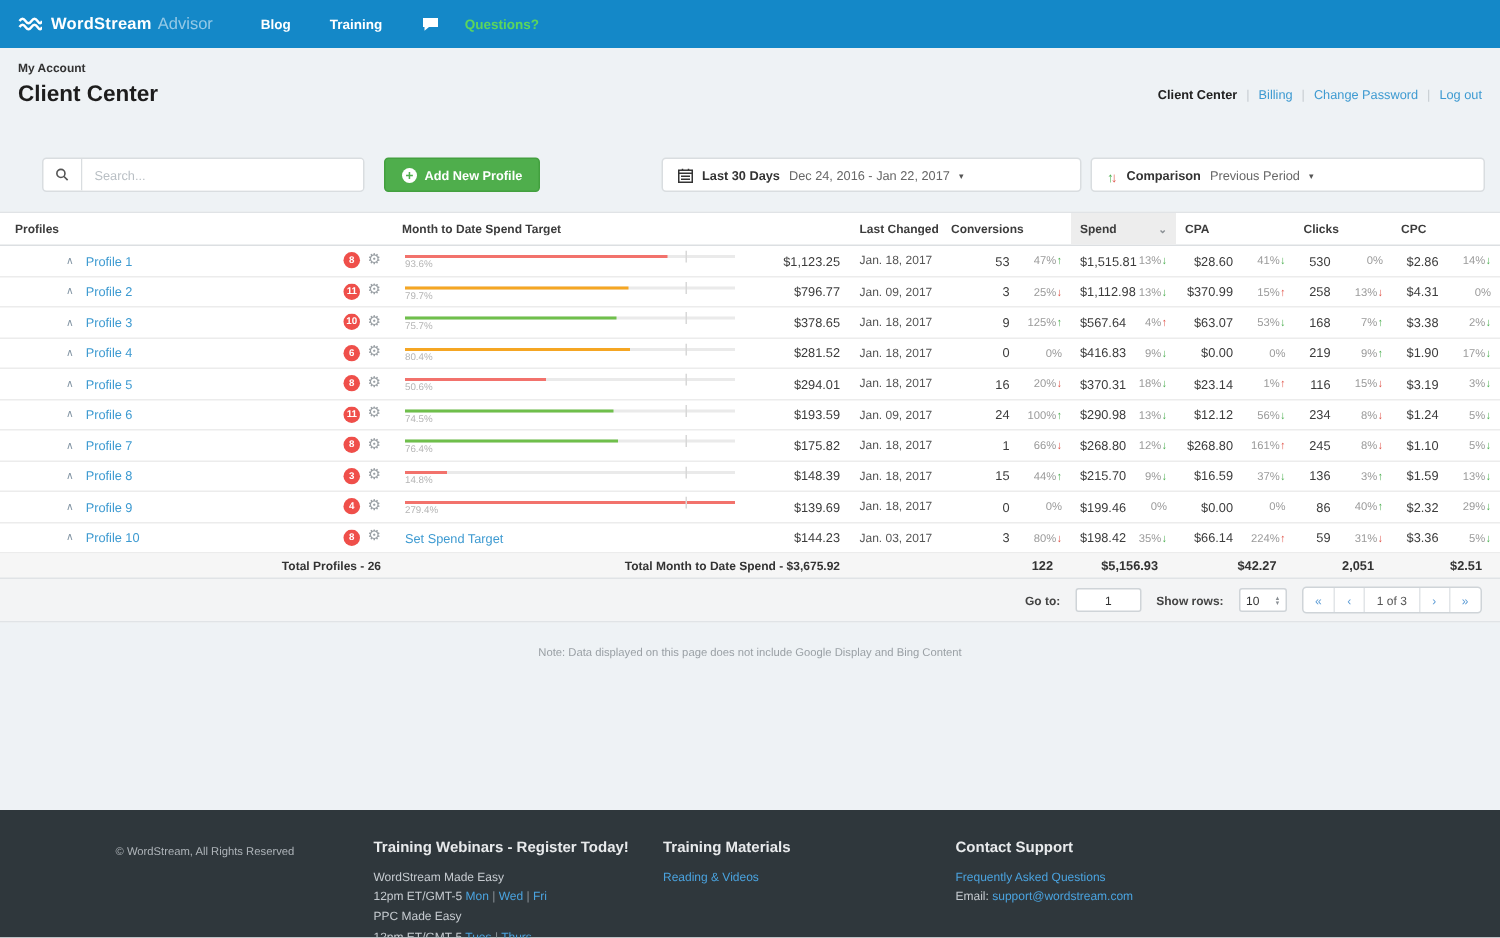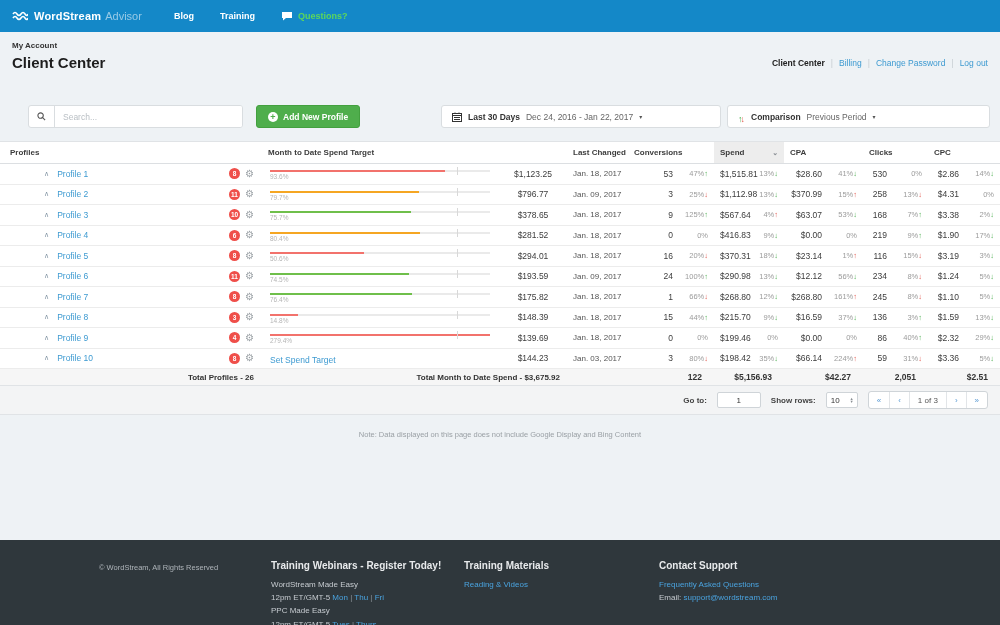--- a/index.html
+++ b/index.html
@@ -8,21 +8,21 @@
   a { text-decoration:none; }
 
   
   .navbar { height:32px; background:#1488c8; display:flex; align-items:center; padding:0 12px; flex-shrink:0; }
   .logo-wrap { display:flex; align-items:center; }
   .logo-icon { margin-right:6px; display:flex; }
   .brand-name { color:#fff; font-size:11px; font-weight:bold; letter-spacing:.2px; }
   .brand-suffix { color:rgba(255,255,255,.55); font-size:11px; margin-left:4px; }
   .nav-links { display:flex; align-items:center; margin-left:32px; gap:26px; }
   .nav-link { color:#fff; font-size:9px; font-weight:bold; cursor:pointer; }
-  .questions { display:flex; align-items:center; gap:5px; cursor:pointer; }
+  .questions { display:flex; align-items:center; gap:17px; cursor:pointer; }
   .questions .q-label { color:#5cd65c; font-size:9px; font-weight:bold; }
 
   
   .page-head { display:flex; justify-content:space-between; padding:9px 12px 0 12px; }
   .eyebrow { font-size:8px; font-weight:bold; color:#333; }
   .page-title { font-size:15px; font-weight:bold; color:#1d1d1d; margin-top:4px; }
   .account-nav { margin-top:14px; font-size:8.5px; display:flex; align-items:center; gap:6px; }
   .account-nav .current { color:#222; font-weight:bold; }
   .account-nav a { color:#3d9ad1; cursor:pointer; }
   .account-nav .pipe { color:#c6ccd1; }
@@ -63,21 +63,21 @@
 
   .cell-target { padding:0 10px 0 8px; }
   .barwrap { position:relative; height:13px; }
   .track { position:absolute; top:3px; left:0; right:0; height:2px; background:#eaeaea; }
   .bar { position:absolute; top:3px; left:0; height:2px; }
   .bar.red { background:#f2726c; } .bar.orange { background:#f5a623; } .bar.green { background:#6fbf4b; }
   .tick { position:absolute; top:0; left:85%; width:1px; height:8px; background:#d8d8d8; }
   .bar-label { position:absolute; top:6px; left:0; font-size:6.5px; color:#b5b5b5; }
   .set-target { color:#3d9ad1; font-size:8.5px; cursor:pointer; }
 
-  .cell-mtd { text-align:center; font-size:8.5px; color:#3c3c3c; padding-right:8px; }
+  .cell-mtd { text-align:right; font-size:8.5px; color:#3c3c3c; padding-right:8px; }
   .cell-changed { font-size:8px; color:#555; padding-left:5px; }
   .metric { display:flex; align-items:center; justify-content:flex-end; }
   .metric .val { flex:1; text-align:right; font-size:8.5px; color:#3c3c3c; }
   .metric .pct { width:35px; text-align:right; font-size:7.5px; color:#9b9b9b; }
   .arr { font-weight:bold; }
   .tone-green .arr { color:#4caf50; }
   .tone-red .arr { color:#e05348; }
 
   .totals { background:#f6f6f6; height:17px; border-bottom:1px solid #e0e3e6; font-weight:bold; }
   .totals .t-left { grid-column:1; text-align:right; font-size:8px; color:#333; padding-right:8px; }
@@ -92,21 +92,21 @@
   .steppers { display:flex; flex-direction:column; line-height:3.5px; font-size:4.5px; color:#8a8f94; }
   .pager { display:flex; height:18px; background:#fff; border:1px solid #cfd4d8; border-radius:3px; overflow:hidden; }
   .pager .pseg { padding:0 8px; display:flex; align-items:center; font-size:8px; color:#5b9bd5; border-right:1px solid #e2e5e8; cursor:pointer; }
   .pager .pseg:last-child { border-right:0; }
   .pager .pstatus { color:#555; cursor:default; }
 
   .note { text-align:center; font-size:7.5px; color:#9aa0a5; margin-top:15px; }
 
   
   .spacer { flex:1; }
-  .footer { height:85px; background:#2f373c; display:flex; padding:20px 0 0 99px; flex-shrink:0; }
+  .footer { height:85px; background:#2f373c; display:flex; padding:20px 0 0 77px; flex-shrink:0; }
   .f-col1 { width:172px; }
   .f-col2 { width:193px; }
   .f-col3 { width:195px; }
   .f-col4 { flex:1; }
   .copyright { font-size:7.5px; color:#aeb4b9; padding-top:3px; }
   .f-head { font-size:10px; font-weight:bold; color:#e8eaec; margin-bottom:7px; }
   .f-line { font-size:8px; color:#c6cbd0; line-height:1.65; }
   .f-link { color:#4aa3df; cursor:pointer; }
   .f-pipe { color:#8a9298; }
 </style>
@@ -620,21 +620,21 @@
 <div class="spacer"></div>
 
 <div class="footer">
   <div class="f-col1">
     <div class="copyright">© WordStream, All Rights Reserved</div>
   </div>
   <div class="f-col2">
     <div class="f-head">Training Webinars - Register Today!</div>
     <div id="webinar-lines">
         <div class="f-line">WordStream Made Easy</div>
-     <div class="f-line">12pm ET/GMT-5 <span class="f-link">Mon</span> <span class="f-pipe">|</span> <span class="f-link">Thu</span> <span class="f-pipe">|</span> <span class="f-link">Fri</span></div>
+     <div class="f-line">12pm ET/GMT-5 <span class="f-link">Mon</span> <span class="f-pipe">|</span> <span class="f-link">Wed</span> <span class="f-pipe">|</span> <span class="f-link">Fri</span></div>
         <div class="f-line">PPC Made Easy</div>
      <div class="f-line">12pm ET/GMT-5 <span class="f-link">Tues</span> <span class="f-pipe">|</span> <span class="f-link">Thurs</span></div>
       </div>
   </div>
   <div class="f-col3">
     <div class="f-head">Training Materials</div>
     <div class="f-line"><span class="f-link">Reading &amp; Videos</span></div>
   </div>
   <div class="f-col4">
     <div class="f-head">Contact Support</div>

